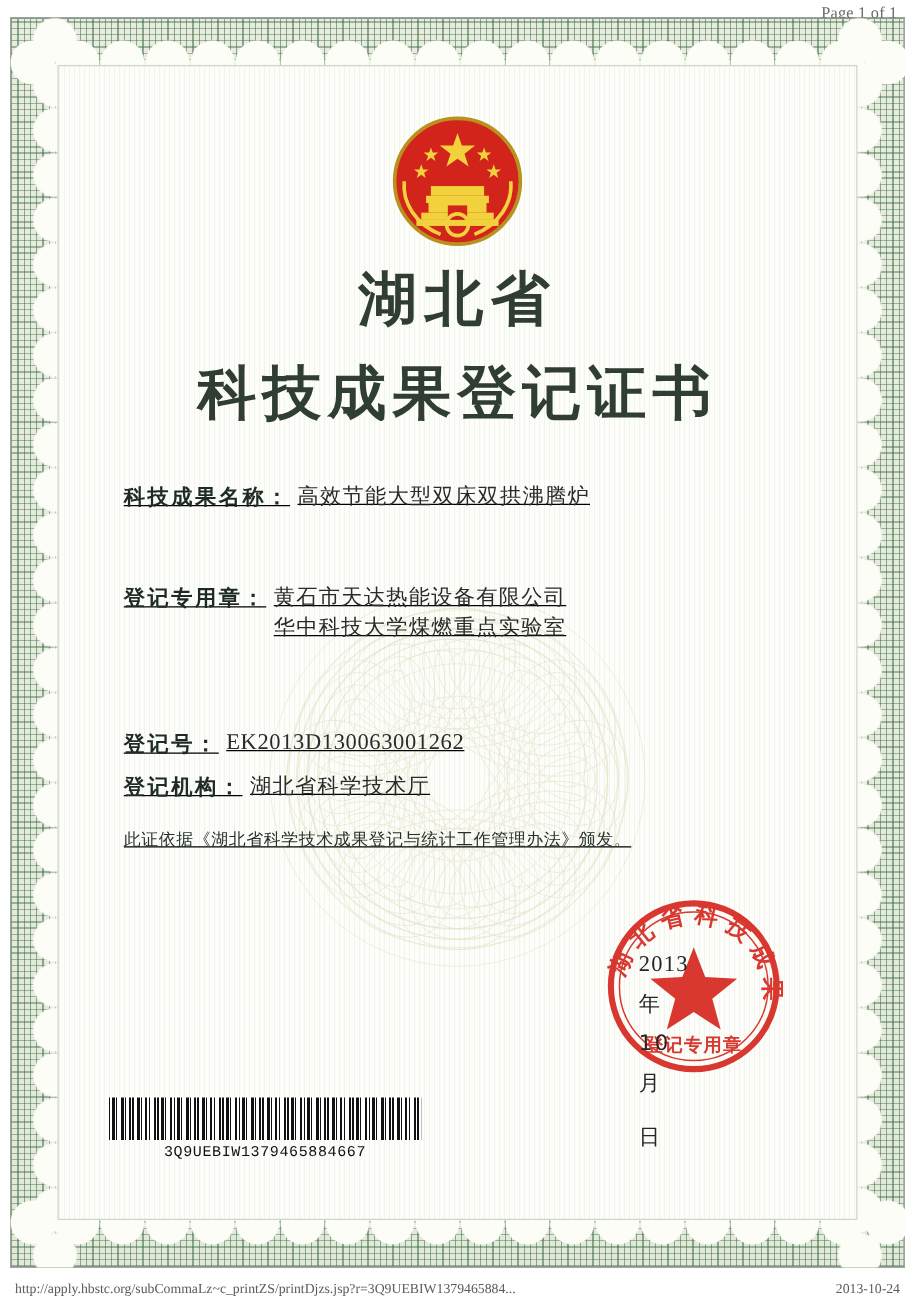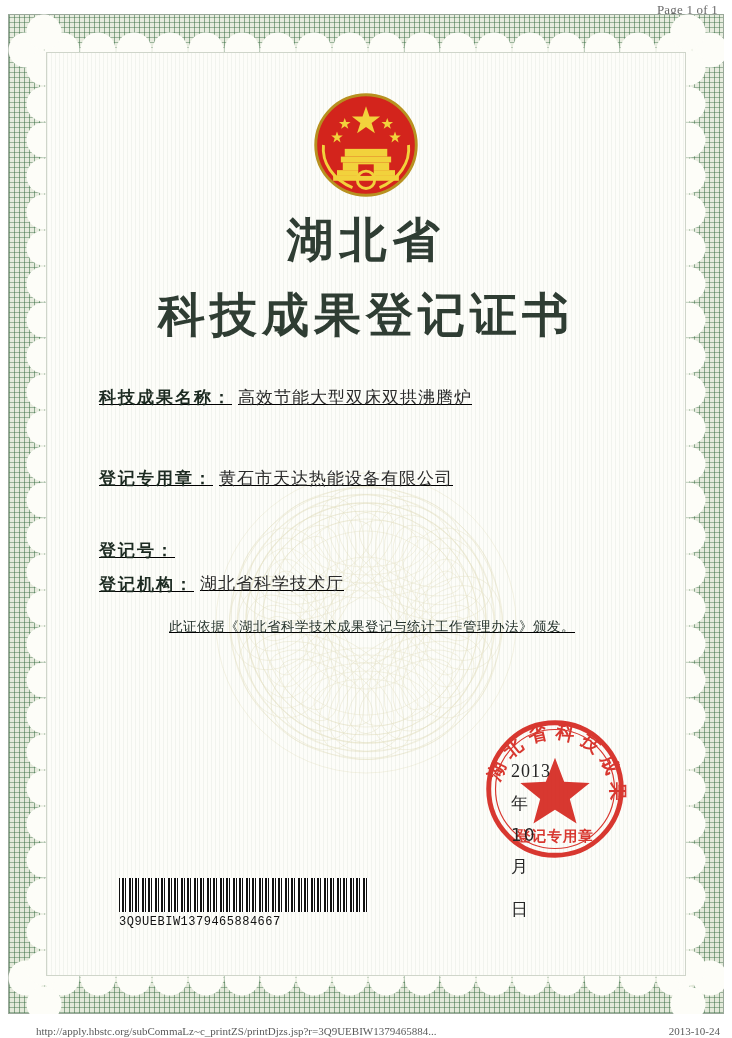--- a/index.html
+++ b/index.html
@@ -36,21 +36,20 @@
     display: flex;
     justify-content: space-between;
     padding: 0 12px;
     box-sizing: border-box;
   }
   .print-footer .url {
     white-space: nowrap;
     overflow: hidden;
     text-overflow: ellipsis;
     max-width: 560px;
-    margin-left: 24px;
   }
 
   
   .cert {
     position: absolute;
     left: 8px;
     top: 14px;
     width: 716px;
     height: 1000px;
     background: #404040;
@@ -203,48 +202,48 @@
   .row-units { margin-top: 56px; }
   .row-people { margin-top: 110px; }
 
   .people-grid .line {
     display: flex;
     gap: 30px;
   }
   .people-grid .cell { min-width: 62px; }
   .people-grid .line.second { padding-left: 14px; margin-top: 4px; }
 
-  .row-regno { margin-top: 48px; }
+  .row-regno { margin-top: 68px; }
   .row-regno .row-value { font-family: "Liberation Serif", serif; font-size: 18px; letter-spacing: 0.5px; }
   .row-org { margin-top: 2px; }
 
   .issue-note {
     margin-top: 22px;
     font-size: 13.5px;
     color: #23312a;
     letter-spacing: 0.5px;
-    text-align: center;
   }
 
   
   .seal {
     position: absolute;
     right: 52px;
     bottom: 108px;
     width: 156px;
     height: 156px;
     opacity: 0.92;
   }
 
   
   .barcode-area {
     position: absolute;
-    left: 72px;
+    left: 40px;
     bottom: 46px;
     width: 250px;
+    text-align: center;
   }
   .barcode {
     height: 34px;
     width: 100%;
     background-image:
       repeating-linear-gradient(90deg,
         #111 0px, #111 1px, #fff 1px, #fff 3px,
         #111 3px, #111 5px, #fff 5px, #fff 6px,
         #111 6px, #111 7px, #fff 7px, #fff 10px,
         #111 10px, #111 12px, #fff 12px, #fff 13px);
@@ -356,26 +355,28 @@
         <div class="row-label">科技成果名称：</div>
         <div class="row-value">
           <span class="line">高效节能大型双床双拱沸腾炉</span>
         </div>
       </div>
 
       <div class="row row-units">
         <div class="row-label">登记专用章：</div>
         <div class="row-value">
           <span class="line">黄石市天达热能设备有限公司</span>
+          <span class="line">华中科技大学煤燃重点实验室</span>
         </div>
       </div>
 
 
       <div class="row row-regno">
         <div class="row-label">登记号：</div>
+        <div class="row-value">EK2013D130063001262</div>
       </div>
 
       <div class="row row-org">
         <div class="row-label">登记机构：</div>
         <div class="row-value">湖北省科学技术厅</div>
       </div>
 
       <div class="issue-note">此证依据《湖北省科学技术成果登记与统计工作管理办法》颁发。</div>
     </div>
 

